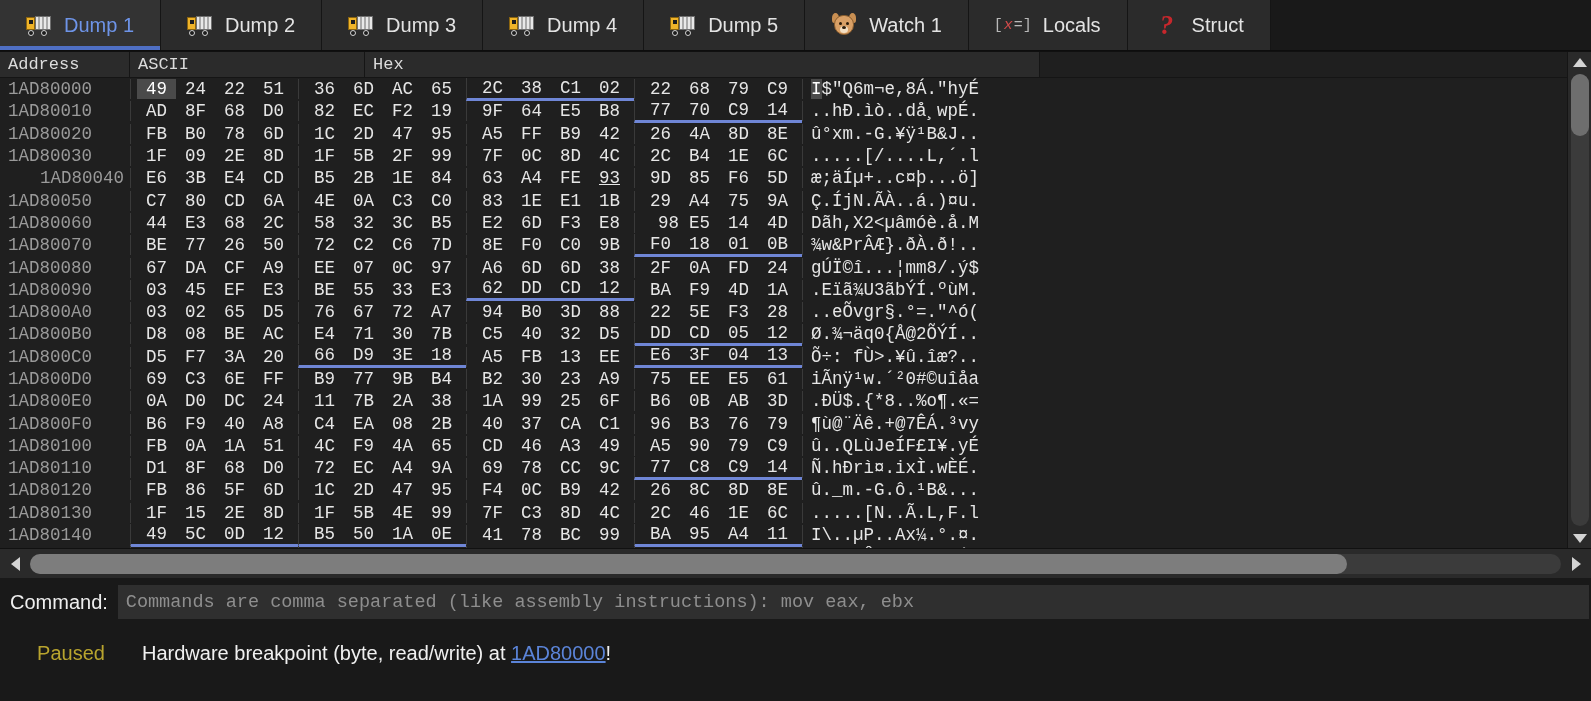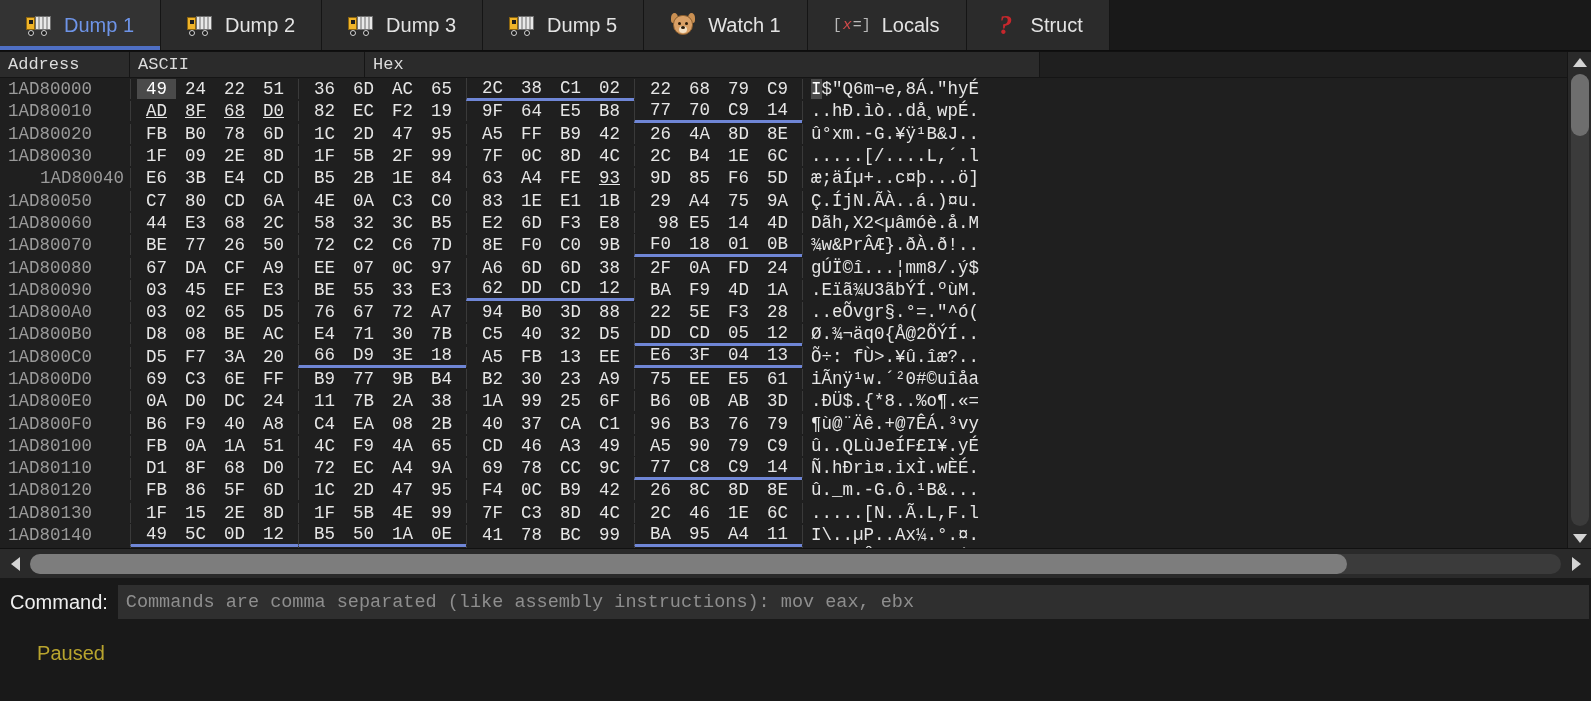--- a/index.html
+++ b/index.html
@@ -221,20 +221,29 @@
       <span class="tab-label">Dump 2</span>
     </div>
     <div class="tab">
       <span class="ico ico-dump">
           <span class="cab"></span>
           <span class="body"></span>
           <span class="w1"></span>
           <span class="w2"></span>
         </span>
       <span class="tab-label">Dump 3</span>
+    </div>
+    <div class="tab">
+      <span class="ico ico-dump">
+          <span class="cab"></span>
+          <span class="body"></span>
+          <span class="w1"></span>
+          <span class="w2"></span>
+        </span>
+      <span class="tab-label">Dump 4</span>
     </div>
     <div class="tab">
       <span class="ico ico-dump">
           <span class="cab"></span>
           <span class="body"></span>
           <span class="w1"></span>
           <span class="w2"></span>
         </span>
       <span class="tab-label">Dump 5</span>
     </div>
@@ -294,21 +303,21 @@
               <span class="byte" style="width: 39px;">22</span>
               <span class="byte" style="width: 39px;">68</span>
               <span class="byte" style="width: 39px;">79</span>
               <span class="byte" style="width: 39px;">C9</span>
             </div>
             <div class="ascii" style="width: 235px;"><span class="selc">I</span><span>$"Q6m¬e,8Á."hyÉ</span></div>
             <div class="tailcol"></div>
           </div>
           <div class="row">
             <div class="addr" style="width: 130px;">1AD80010</div>
-            <div class="hexgrp first" style="width: 168px; text-decoration: underline;">
+            <div class="hexgrp first" style="width: 168px;">
               <span class="byte" style="width: 39px;">AD</span>
               <span class="byte" style="width: 39px;">8F</span>
               <span class="byte" style="width: 39px;">68</span>
               <span class="byte" style="width: 39px;">D0</span>
             </div>
             <div class="hexgrp" style="width: 168px;">
               <span class="byte" style="width: 39px;">82</span>
               <span class="byte" style="width: 39px;">EC</span>
               <span class="byte" style="width: 39px;">F2</span>
               <span class="byte" style="width: 39px;">19</span>
@@ -936,14 +945,17 @@
       </div>
   </div>
 
   <div class="cmdbar">
     <div class="cmdlabel">Command:</div>
     <div class="cmdinput">Commands are comma separated (like assembly instructions): mov eax, ebx</div>
   </div>
 
   <div class="statusbar">
     <div class="status-state">Paused</div>
+    <div class="status-msg">
+      <span>Hardware breakpoint (byte, read/write) at </span><span class="link">1AD80000</span><span>!</span>
+    </div>
   </div>
 </div>
 
 </body></html>

